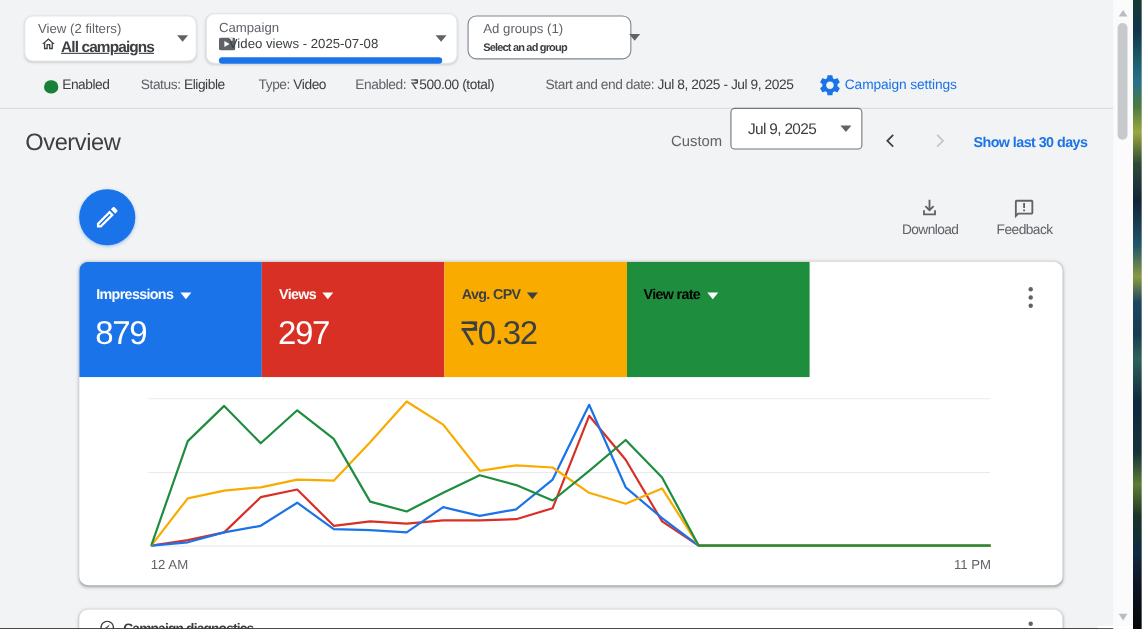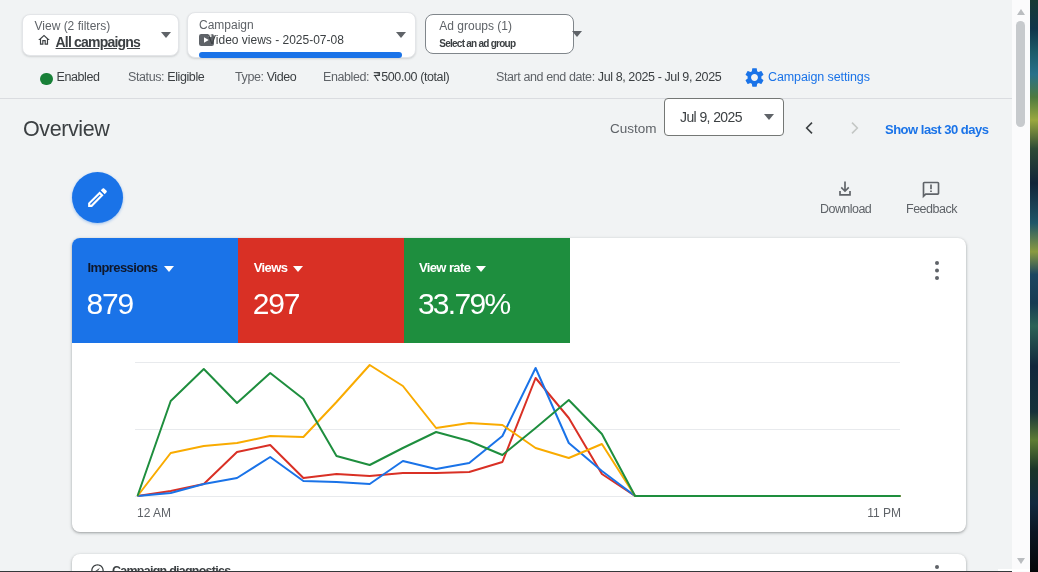--- a/index.html
+++ b/index.html
@@ -88,30 +88,40 @@
 <div class="abs gray" style="left:820px; top:202px; font-size:12.5px; letter-spacing:-0.55px;">Download</div>
 <svg class="abs" style="left:920.5px; top:180px;" width="20" height="20" viewBox="0 0 24 24" fill="#5f6368">
     <path d="M20 2H4c-1.1 0-2 .9-2 2v18l4-4h14c1.1 0 2-.9 2-2V4c0-1.1-.9-2-2-2zm0 14H5.2L4 17.2V4h16v12z"></path>
     <path d="M11 5.5h2V11h-2zm0 7h2v2h-2z"></path>
   </svg>
 <div class="abs gray" style="left:906px; top:202px; font-size:12.5px; letter-spacing:-0.5px;">Feedback</div>
 
 <div class="card" style="left:71.5px; top:238px; width:894.5px; height:294px;">
   <div class="abs" style="left:0; top:0; width:100%; height:104.5px; border-radius:8px 0 0 0; overflow:hidden; display:flex;">
     <div style="width:166.2px; height:100%; background:#1a73e8; position:relative;">
-      <div class="abs" style="left:16px; top:22px; font-size:13px; font-weight:bold; letter-spacing:-0.6px; color:#0f172a;">Impressions <span class="caret" style="border-top-color:#fff; margin-left:3px;"></span></div>
+      <div class="abs" style="left:16px; top:22px; font-size:13px; font-weight:bold; letter-spacing:-0.6px; color:#ffffff;">Impressions <span class="caret" style="border-top-color:#fff; margin-left:3px;"></span></div>
       <div class="abs" style="left:15px; top:48.5px; font-size:30px; letter-spacing:-1.2px; color:#fff;">879</div>
     </div>
     <div style="width:166.2px; height:100%; background:#d93025; position:relative;">
       <div class="abs" style="left:16px; top:22px; font-size:13px; font-weight:bold; letter-spacing:-0.6px; color:#fff;">Views <span class="caret" style="border-top-color:#fff; margin-left:3px;"></span></div>
       <div class="abs" style="left:15px; top:48.5px; font-size:30px; letter-spacing:-1.2px; color:#fff;">297</div>
     </div>
+    <div style="width:166.2px; height:100%; background:#f9ab00; position:relative;">
+      <div class="abs" style="left:16px; top:22px; font-size:13px; font-weight:bold; letter-spacing:-0.6px; color:#3c4043;">Avg. CPV <span class="caret" style="border-top-color:#3c4043; margin-left:3px;"></span></div>
+      <div class="abs" style="left:15px; top:48.5px; font-size:30px; letter-spacing:-1.2px; color:#3c4043;"><svg width="15.5" height="22" viewBox="0 0 15.5 22" style="margin-bottom:-1px;">
+            <g fill="none" stroke="#3c4043" stroke-width="2.5">
+              <path d="M0.6 1.3 H15"></path>
+              <path d="M0.6 7.5 H15"></path>
+              <path d="M7.5 1.3 C11.8 1.3 13.6 2.6 13.6 4.4 C13.6 6.2 11.8 7.5 7.5 7.5"></path>
+              <path d="M2.9 8.3 L10.9 21.6"></path>
+            </g>
+          </svg>0.32</div>
+    </div>
     <div style="width:166.2px; height:100%; background:#1e8e3e; position:relative;">
-      <div class="abs" style="left:15px; top:22px; font-size:13px; font-weight:bold; letter-spacing:-0.6px; color:#ffffff;">View rate <span class="caret" style="border-top-color:#fff; margin-left:3px;"></span></div>
-      <div class="abs" style="left:14px; top:48.5px; font-size:30px; letter-spacing:-1.7px; color:#fff;">33.79%</div>
+      <div class="abs" style="left:15px; top:22px; font-size:13px; font-weight:bold; letter-spacing:-0.6px; color:#000000;">View rate <span class="caret" style="border-top-color:#fff; margin-left:3px;"></span></div>
     </div>
   </div>
   <svg class="abs" style="left:856px; top:20px;" width="18" height="26" viewBox="0 0 18 26" fill="#5f6368">
       <circle cx="9" cy="5" r="2"></circle>
       <circle cx="9" cy="12.5" r="2"></circle>
       <circle cx="9" cy="20" r="2"></circle>
     </svg>
 
   <svg class="abs" style="left:0; top:105px;" width="894" height="189" viewBox="0 0 894 189">
     <g stroke="#e8eaed" stroke-width="1">

